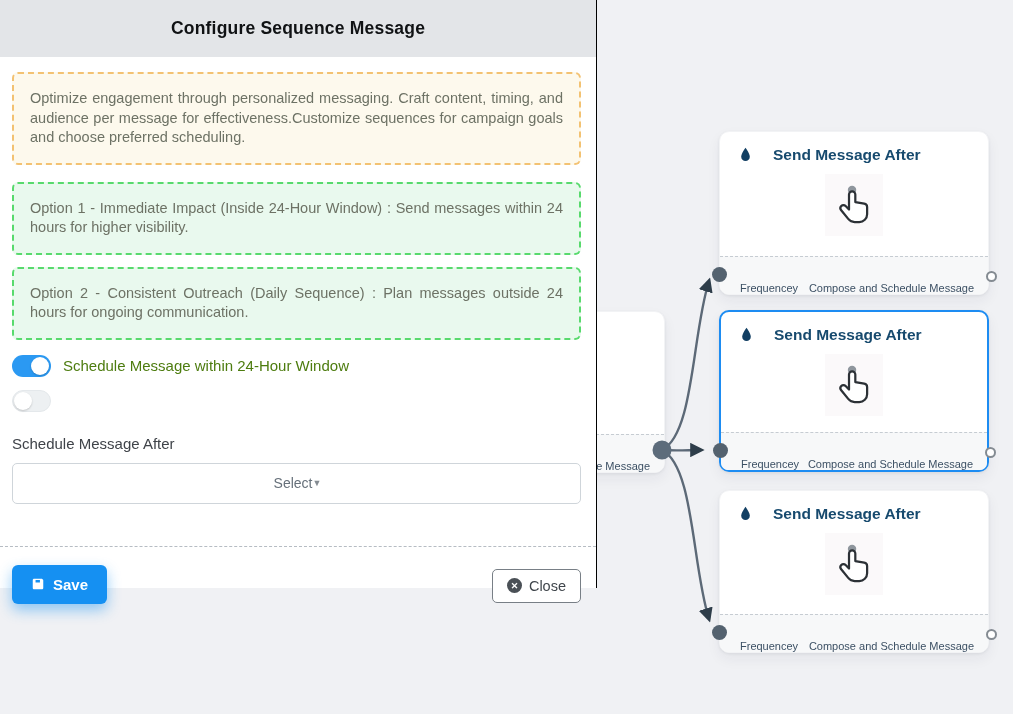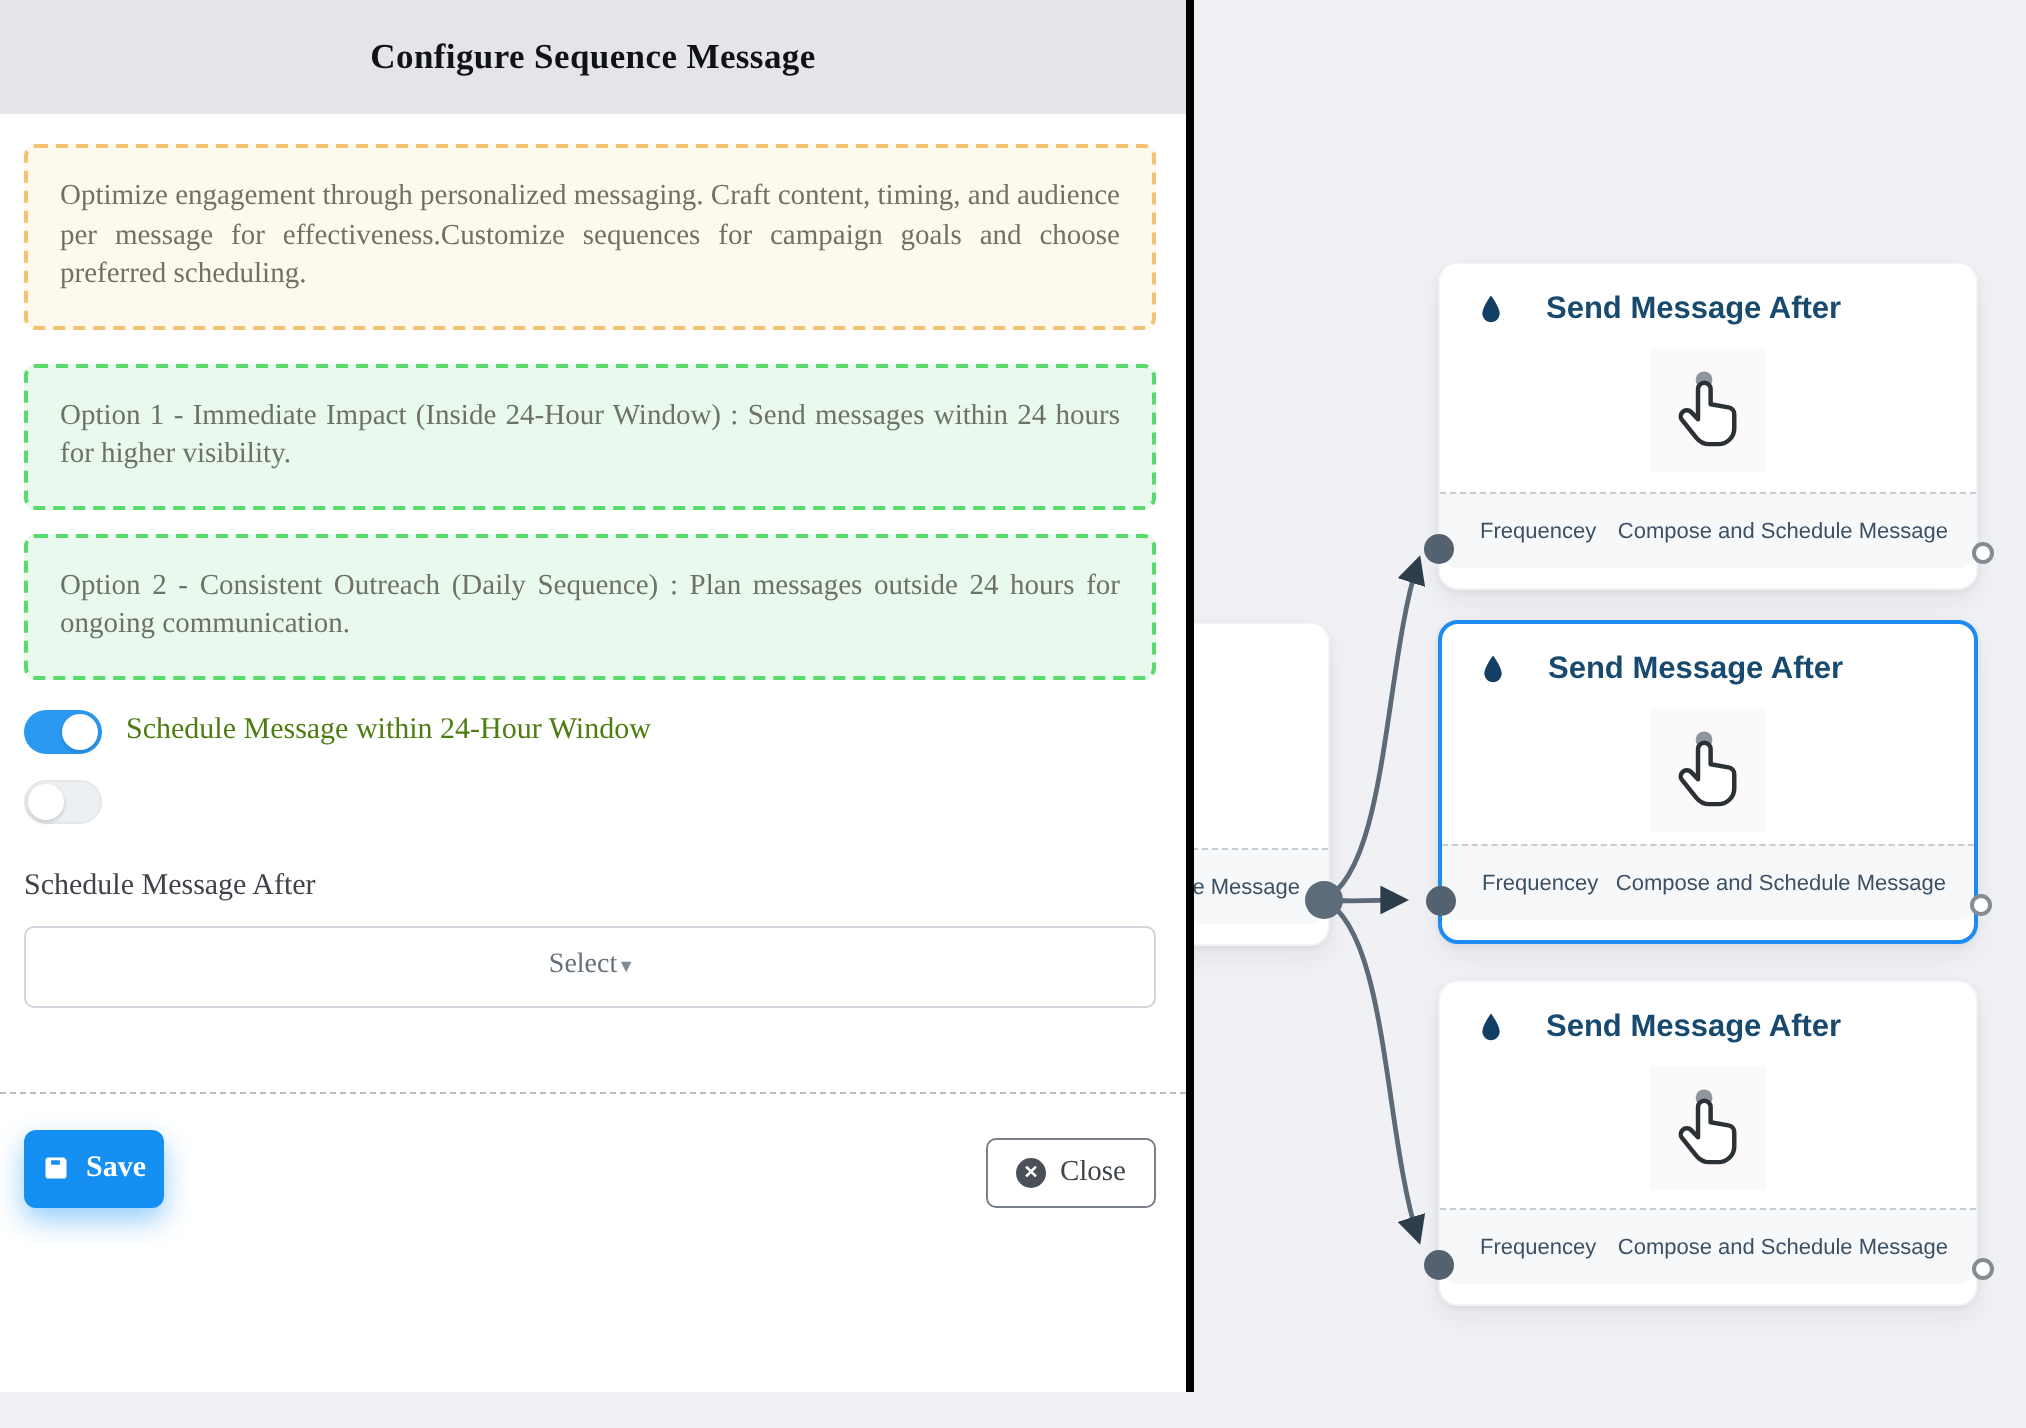--- a/index.html
+++ b/index.html
@@ -12,35 +12,35 @@
   .edges { position:absolute; inset:0; z-index:4; pointer-events:none; }
 
   .node { position:absolute; width:270px; height:163px; background:#fff; border-radius:10px;
           border:1px solid #f2f3f5; z-index:3;
           box-shadow:0 1px 3px rgba(30,40,60,.07), 0 6px 14px rgba(30,40,60,.06); }
   .node.selected { border:2px solid #1d8cf2; }
   .node-title { display:flex; align-items:center; gap:21px; padding:14px 0 0 19px;
                 color:#174a6e; font-size:15.5px; font-weight:700; }
   .node-body { display:flex; justify-content:center; align-items:center; height:78px; margin-top:2px; }
   .hand-box { width:58px; height:62px; background:#fbf9fa; display:flex; align-items:center; justify-content:center; }
-  .node-footer { position:absolute; left:0; right:0; bottom:10px; height:38px; background:#f7f8f9;
+  .node-footer { position:absolute; left:0; right:0; bottom:0; height:38px; background:#f7f8f9;
                  border-top:1px dashed #c6ccd2; border-radius:0 0 9px 9px;
-                 display:flex; align-items:center; justify-content:space-between;
+                 display:flex; align-items:flex-end; justify-content:space-between;
                  padding:0 14px 0 20px; font-size:11px; color:#3c5064; }
   .node.selected .node-footer { border-radius:0 0 7px 7px; }
   .handle-left { position:absolute; left:-8px; bottom:12px; width:15px; height:15px;
                  border-radius:50%; background:#54626f; z-index:5; }
   .handle-right { position:absolute; right:-9px; bottom:12px; width:11px; height:11px;
                   border-radius:50%; background:#fff; border:2.5px solid #848b92; z-index:5; }
   .node.partial { width:270px; }
   .node.partial .node-footer { justify-content:flex-end; }
 
   
-  .panel { position:absolute; left:0; top:0; width:597px; height:696px; background:#fff;
-           z-index:10; border-right:4px solid #000000;font-family:Liberation Serif, serif; }
+  .panel { position:absolute; left:0; top:0; width:597px; height:588px; background:#fff;
+           z-index:10; border-right:1px solid #000000; }
   .panel-header { height:57px; background:#e3e5e8; display:flex; align-items:center; justify-content:center; }
   .panel-header h1 { font-size:17.5px; font-weight:700; color:#101214; letter-spacing:.2px; }
   .panel-body { padding:0 15px 0 12px; }
 
   .info-box { border-radius:6px; padding:15px 16px; font-size:14.5px; line-height:19.5px;
               color:#6d7265; text-align:justify; }
   .info-box.yellow { margin-top:15px; background:#fdf9ed; border:2px dashed #f3c272; }
   .info-box.green  { background:#e9f9ee; border:2px dashed #58da6d; }
   .info-box.g1 { margin-top:17px; }
   .info-box.g2 { margin-top:12px; }
@@ -61,21 +61,21 @@
   .select-box { margin-top:11px; height:41px; border:1px solid #cfd5da; border-radius:5px;
                 display:flex; align-items:center; justify-content:center;
                 padding:0 16px 0 18px; cursor:pointer; background:#fff; }
   .select-value { font-size:14px; color:#66707a; }
   .caret { font-size:9px; color:#848b92; }
 
   .divider { border:none; border-top:1px dashed #b6bcc3; margin:42px -15px 18px -12px; }
 
   .actions { display:flex; align-items:flex-start; justify-content:space-between; }
   .btn-save { display:inline-flex; align-items:center; gap:8px; background:#1590f2; color:#fff;
-              border:none; border-radius:6px; padding:11px 9px; font-size:15px; font-weight:700;
+              border:none; border-radius:6px; padding:11px 19px; font-size:15px; font-weight:700;
               font-family:inherit; cursor:pointer; box-shadow:0 6px 14px rgba(21,144,242,.45); }
   .btn-close { display:inline-flex; align-items:center; gap:7px; background:#fff; color:#3f454b;
                border:1px solid #787f86; border-radius:5px; padding:8px 14px; font-size:14.5px;
                font-family:inherit; cursor:pointer; margin-top:4px; }
   .close-glyph { width:15px; height:15px; border-radius:50%; background:#4a5056; color:#fff;
                  font-size:9px; font-weight:700; display:inline-flex; align-items:center; justify-content:center; }
 </style>
 </head>
 <body>
 

